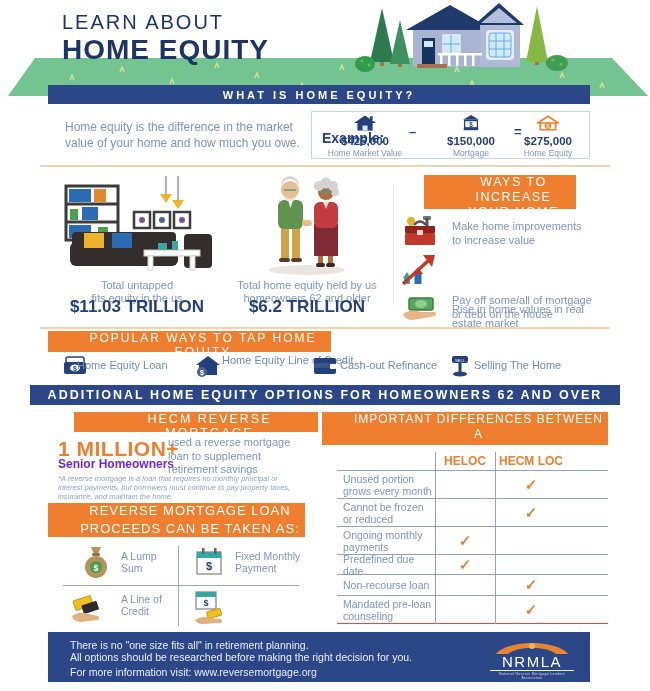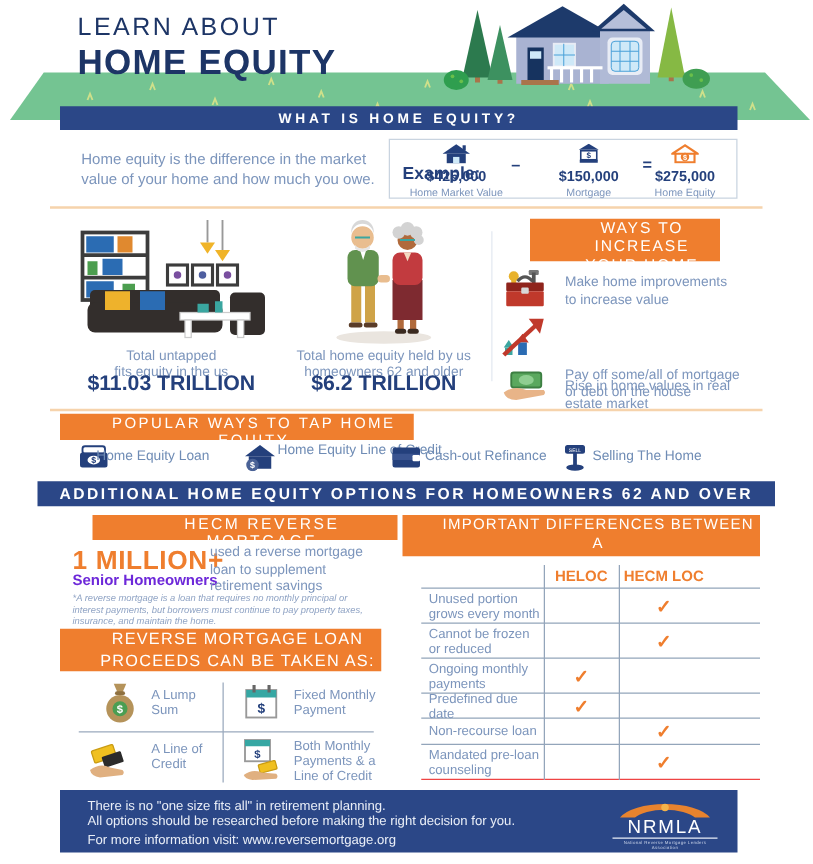--- a/index.html
+++ b/index.html
@@ -377,21 +377,20 @@
     </svg>
     <div class="pg-label" style="left:66px; top:50px; width:55px;">A Line of Credit</div>
 
     <svg class="pg-icon" style="left:138px; top:47px;" viewBox="0 0 32 34">
       <rect x="3" y="2" width="20" height="17" fill="#ffffff" stroke="#999999" stroke-width="1.5"></rect>
       <rect x="3" y="2" width="20" height="5" fill="#36a7a3"></rect>
       <text x="13" y="16" font-size="9" font-weight="bold" fill="#24407c" text-anchor="middle">$</text>
       <rect x="14" y="20" width="14" height="7" rx="1" fill="#f0c020" stroke="#c99b12" transform="rotate(-15 21 23)"></rect>
       <path d="M2,30 Q9,25 16,28 L28,29 Q30,31 28,33 L9,34 Q3,33 2,30 Z" fill="#e0b080"></path>
     </svg>
-    <div class="pg-label" style="left:180px; top:48px;">Both Monthly Payments &amp; a Line of Credit</div>
   </div>
 
   <div class="orange-box diff-title">
     <div>IMPORTANT DIFFERENCES BETWEEN A</div>
   </div>
 
   <div class="diff-table">
     <div class="dt-vline" style="left:98px;"></div>
     <div class="dt-vline" style="left:158px;"></div>
 

